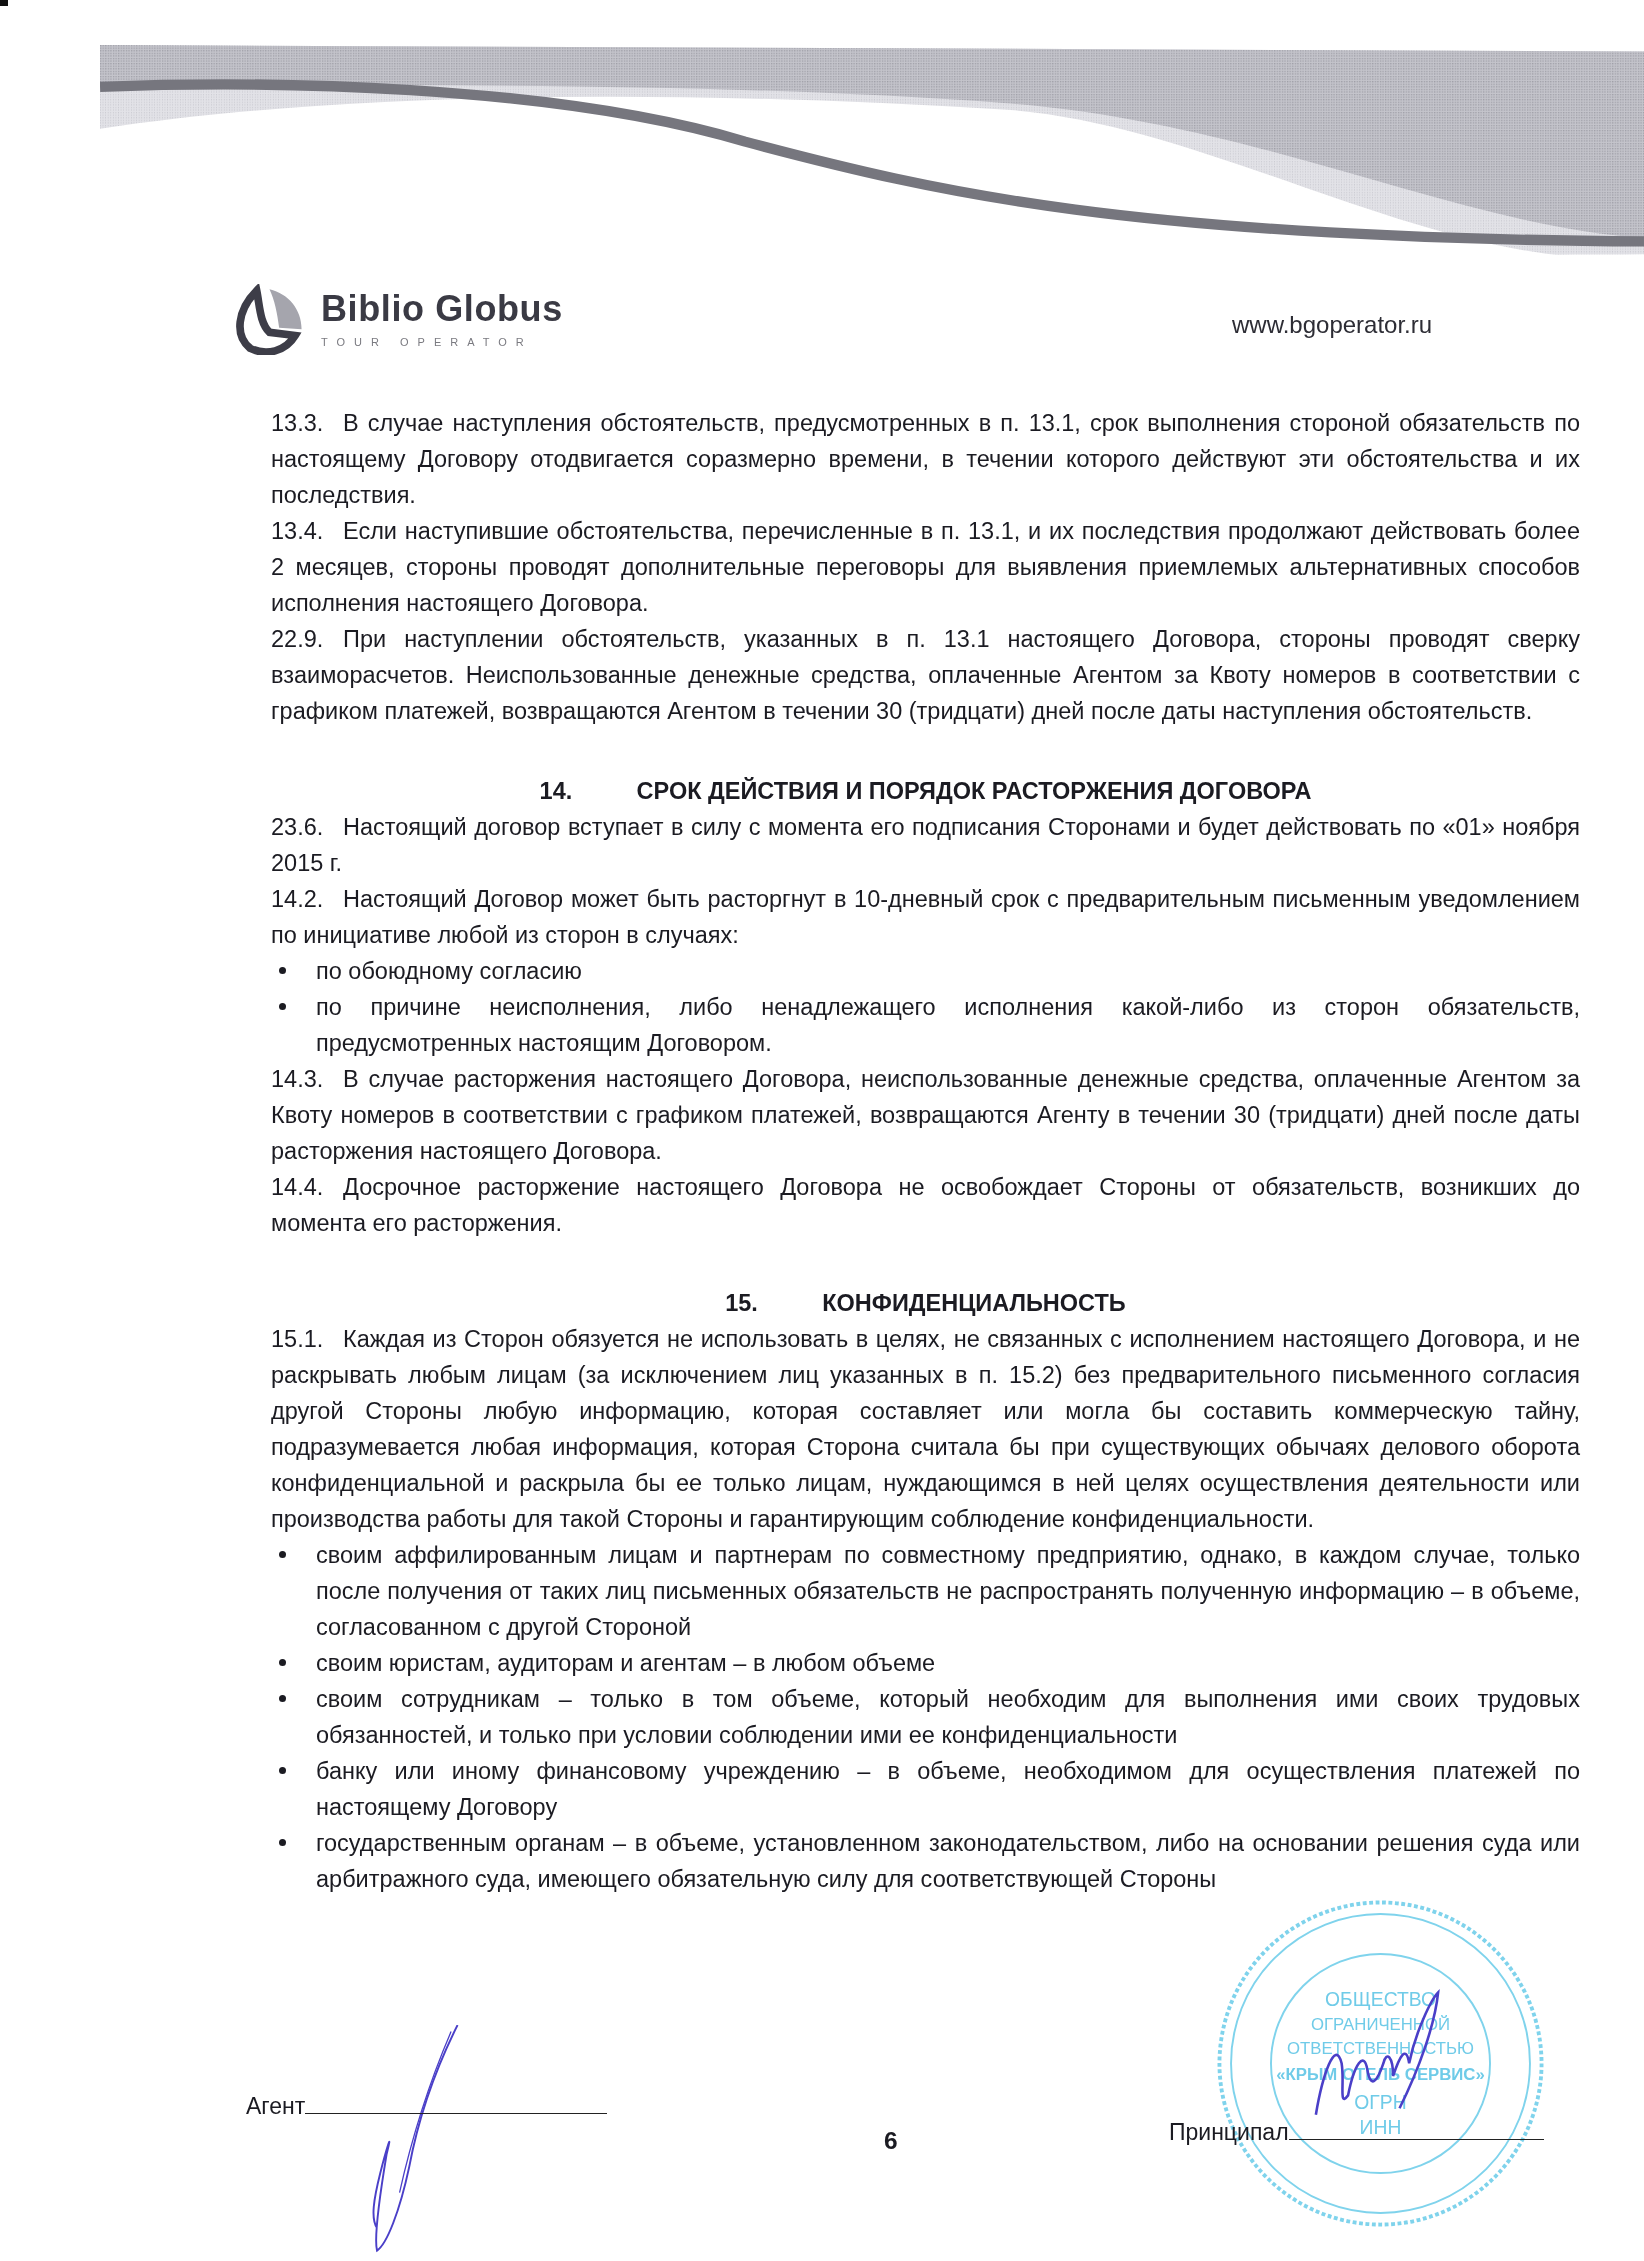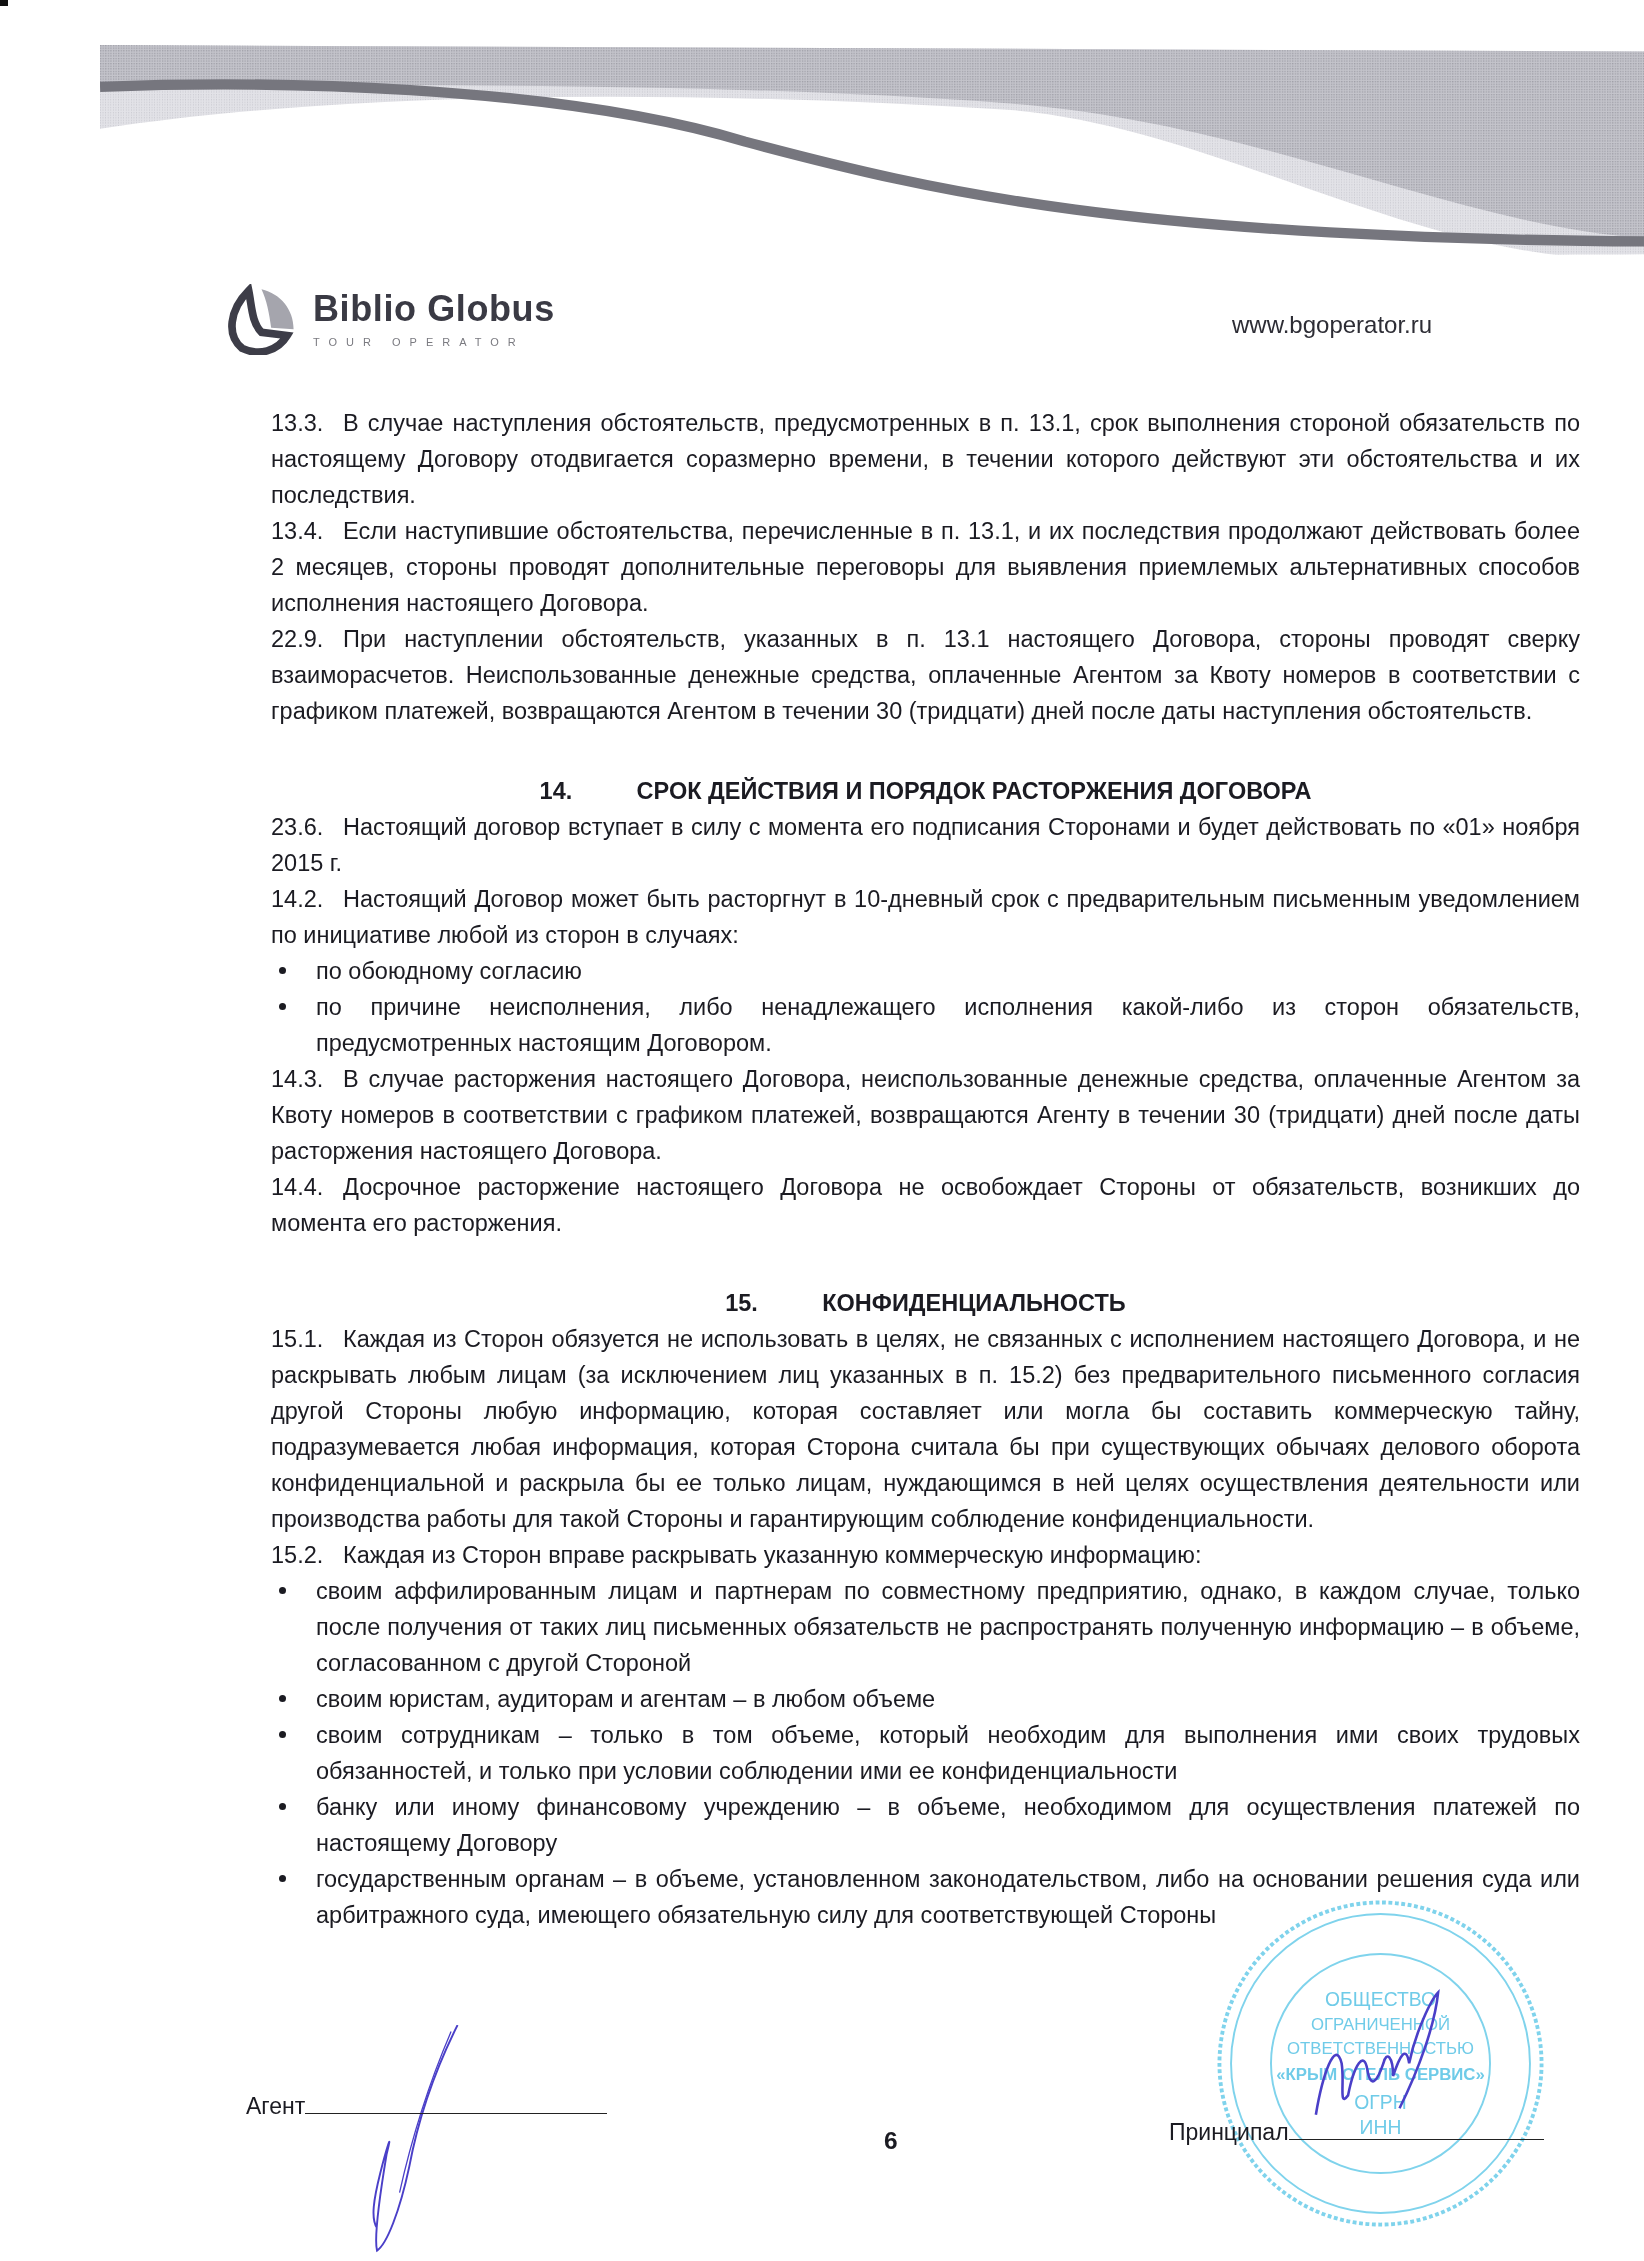--- a/index.html
+++ b/index.html
@@ -3,21 +3,21 @@
 <meta charset="utf-8">
 <style>
   html, body { margin: 0; padding: 0; background: #ffffff; }
   body {
     width: 1644px; height: 2261px; position: relative; overflow: hidden;
     font-family: "Liberation Sans", "DejaVu Sans", sans-serif;
     color: #1b1b22;
   }
   .corner-mark { position: absolute; left: 0; top: 0; width: 7.7px; height: 6.4px; background: #111; }
   .banner { position: absolute; left: 100px; top: 45px; width: 1545px; height: 219px; }
-  .logo { position: absolute; left: 223px; top: 284px; display: flex; align-items: center; }
+  .logo { position: absolute; left: 231px; top: 284px; display: flex; align-items: center; }
   .logo-mark { width: 77px; height: 71px; margin-right: 13px; }
   .logo-text { display: flex; flex-direction: column; }
   .logo-name { font-size: 36px; font-weight: bold; color: #3a3a44; letter-spacing: 0.6px; line-height: 1; }
   .logo-sub { font-size: 11px; letter-spacing: 9px; color: #7a7a80; margin-top: 9px; }
   .site-url { position: absolute; left: 1232px; top: 311px; font-size: 24px; color: #2d2d35; text-align: right; }
 
   .content {
     position: absolute; left: 257px; top: 405px; width: 1309px;
     font-size: 23.5px; line-height: 36px; text-align: justify; margin-left: 14px;
   }
@@ -87,21 +87,20 @@
   <p class="para"><span class="num">23.6.</span><span>Настоящий договор вступает в силу с момента его подписания Сторонами и будет действовать по «01» ноября 2015 г.</span></p>
   <p class="para"><span class="num">14.2.</span><span>Настоящий Договор может быть расторгнут в 10-дневный срок с предварительным письменным уведомлением по инициативе любой из сторон в случаях:</span></p>
   <p class="bullet">по обоюдному согласию</p>
   <p class="bullet">по причине неисполнения, либо ненадлежащего исполнения какой-либо из сторон обязательств, предусмотренных настоящим Договором.</p>
   <p class="para"><span class="num">14.3.</span><span>В случае расторжения настоящего Договора, неиспользованные денежные средства, оплаченные Агентом за Квоту номеров в соответствии с графиком платежей, возвращаются Агенту в течении 30 (тридцати) дней после даты расторжения настоящего Договора.</span></p>
   <p class="para"><span class="num">14.4.</span><span>Досрочное расторжение настоящего Договора не освобождает Стороны от обязательств, возникших до момента его расторжения.</span></p>
 
   <div class="section-title"><span class="snum">15.</span><span>КОНФИДЕНЦИАЛЬНОСТЬ</span></div>
 
   <p class="para"><span class="num">15.1.</span><span>Каждая из Сторон обязуется не использовать в целях, не связанных с исполнением настоящего Договора, и не раскрывать любым лицам (за исключением лиц указанных в п. 15.2) без предварительного письменного согласия другой Стороны любую информацию, которая составляет или могла бы составить коммерческую тайну, подразумевается любая информация, которая Сторона считала бы при существующих обычаях делового оборота конфиденциальной и раскрыла бы ее только лицам, нуждающимся в ней целях осуществления деятельности или производства работы для такой Стороны и гарантирующим соблюдение конфиденциальности.</span></p>
-  <p class="para"><span class="num">15.2.</span><span>Каждая из Сторон вправе раскрывать указанную коммерческую информацию:</span></p>
   <p class="bullet">своим аффилированным лицам и партнерам по совместному предприятию, однако, в каждом случае, только после получения от таких лиц письменных обязательств не распространять полученную информацию – в объеме, согласованном с другой Стороной</p>
   <p class="bullet">своим юристам, аудиторам и агентам – в любом объеме</p>
   <p class="bullet">своим сотрудникам – только в том объеме, который необходим для выполнения ими своих трудовых обязанностей, и только при условии соблюдении ими ее конфиденциальности</p>
   <p class="bullet">банку или иному финансовому учреждению – в объеме, необходимом для осуществления платежей по настоящему Договору</p>
   <p class="bullet">государственным органам – в объеме, установленном законодательством, либо на основании решения суда или арбитражного суда, имеющего обязательную силу для соответствующей Стороны</p>
 </div>
 
 <svg class="stamp" viewBox="0 0 520 520">
   <circle cx="260" cy="260" r="250" fill="none" stroke="#7fd3ec" stroke-width="6" stroke-dasharray="6 4"></circle>
   <circle cx="260" cy="260" r="232" fill="none" stroke="#7fd3ec" stroke-width="3"></circle>

